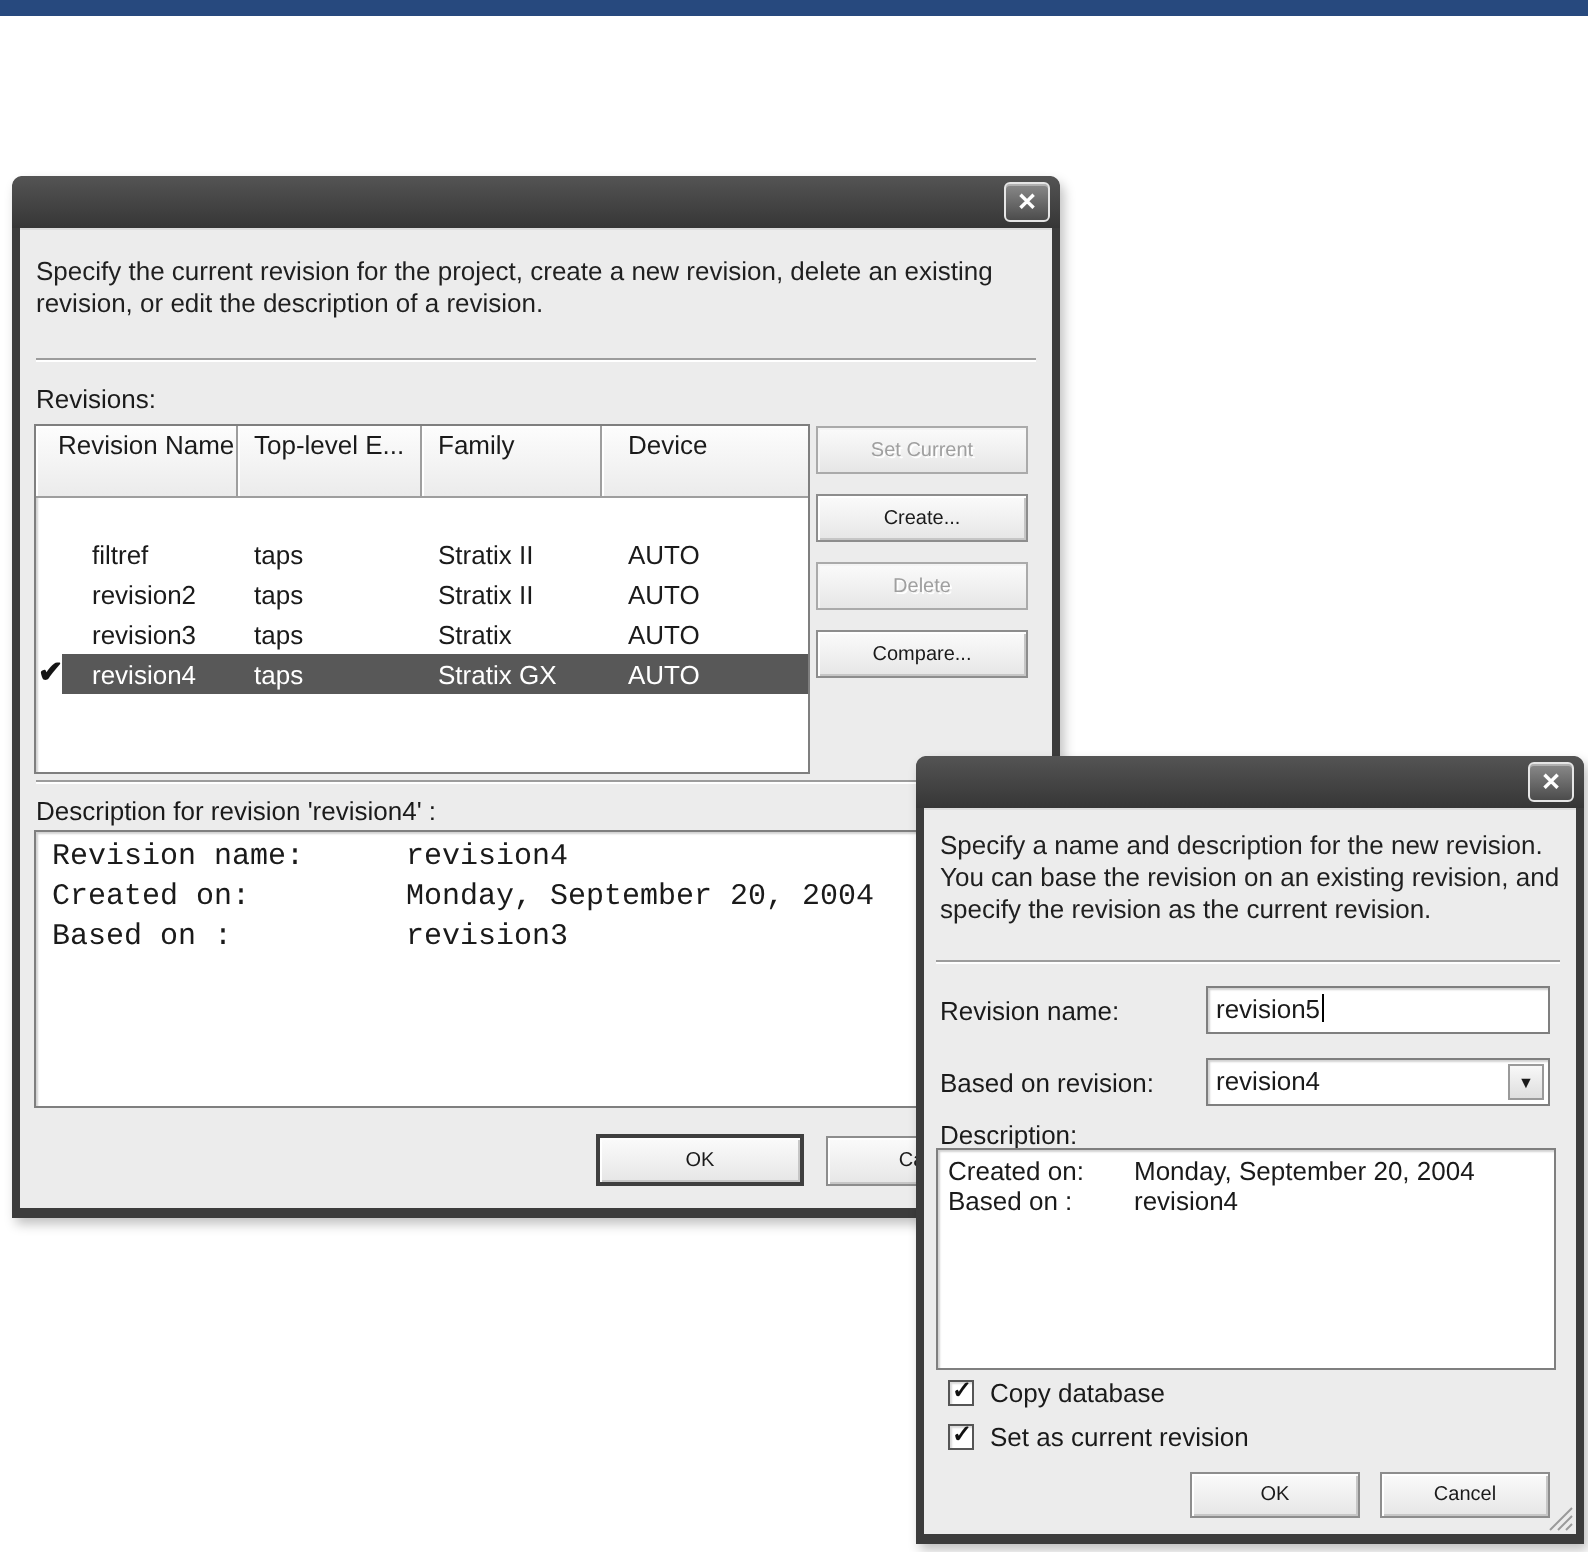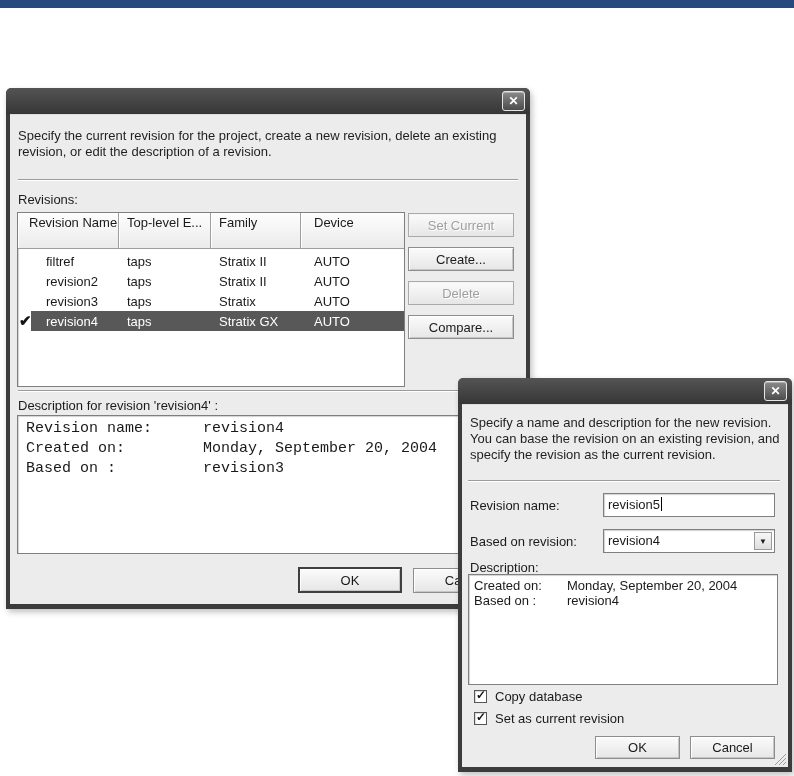--- a/index.html
+++ b/index.html
@@ -25,39 +25,39 @@
   .dlgbody { position:absolute; left:4px; right:4px; top:26px; bottom:5px;
              background:#ececec; border-top:1px solid #dcdcdc; }
 
   .sep { position:absolute; height:2px; border-top:1px solid #9c9c9c; border-bottom:1px solid #ffffff; }
   .lbl { position:absolute; white-space:nowrap; }
   .intro { position:absolute; line-height:16px; color:#1f1f1f; }
 
   
   .btn { position:absolute; background:linear-gradient(#fbfbfb,#e6e6e6);
          border:1px solid #8d8d8d; box-shadow:inset 1px 1px 0 #ffffff, inset -1px -1px 0 #c6c6c6;
-         text-align:center; font-size:13px; color:#1a1a1a; cursor:default;
+         text-align:center; font-size:10px; color:#1a1a1a; cursor:default;
          display:flex; align-items:center; justify-content:center; }
   .btn.disabled { color:#9f9f9f; text-shadow:1px 1px 0 #ffffff; border-color:#aaaaaa;
                   box-shadow:inset 1px 1px 0 #f4f4f4; }
   .btn.default { border:2px solid #3f3f3f; }
 
   
   .sunken { background:#fff; border:1px solid #7f7f7f;
             box-shadow:inset 1px 1px 1px rgba(0,0,0,.18); }
 
   
   .listbox { position:absolute; left:7px; top:97px; width:388px; height:175px; }
   .lvhead { display:flex; height:36px; background:#f0f0f0; }
   .hcell { background:linear-gradient(#fdfdfd,#ebebeb); border-right:1px solid #9e9e9e;
            border-bottom:1px solid #9e9e9e; box-shadow:inset 1px 1px 0 #fff;
            padding:2px 4px 0 8px; white-space:nowrap; overflow:hidden; font-size:13px; }
   .hc1 { width:101px; padding-left:11px; } .hc2 { width:92px; } .hc3 { width:90px; }
   .hc4 { flex:1; padding-left:13px; border-right:none; }
-  .lvrows { padding-top:2px; }
+  .lvrows { padding-top:18px; }
   .lvrow { position:relative; display:flex; height:20px; align-items:center; }
   .c { white-space:nowrap; overflow:hidden; position:relative; z-index:1; }
   .c1 { width:101px; padding-left:28px; } .c2 { width:92px; padding-left:8px; }
   .c3 { width:90px; padding-left:8px; } .c4 { flex:1; padding-left:13px; }
   .lvrow.sel { color:#ffffff; }
   .lvrow.sel .hl { position:absolute; left:13px; right:0; top:0; bottom:0; background:#585858; }
   .checkmark { position:absolute; left:1px; top:1px; z-index:2; font-size:15px;
                font-weight:bold; color:#141414; line-height:18px; }
 
   

